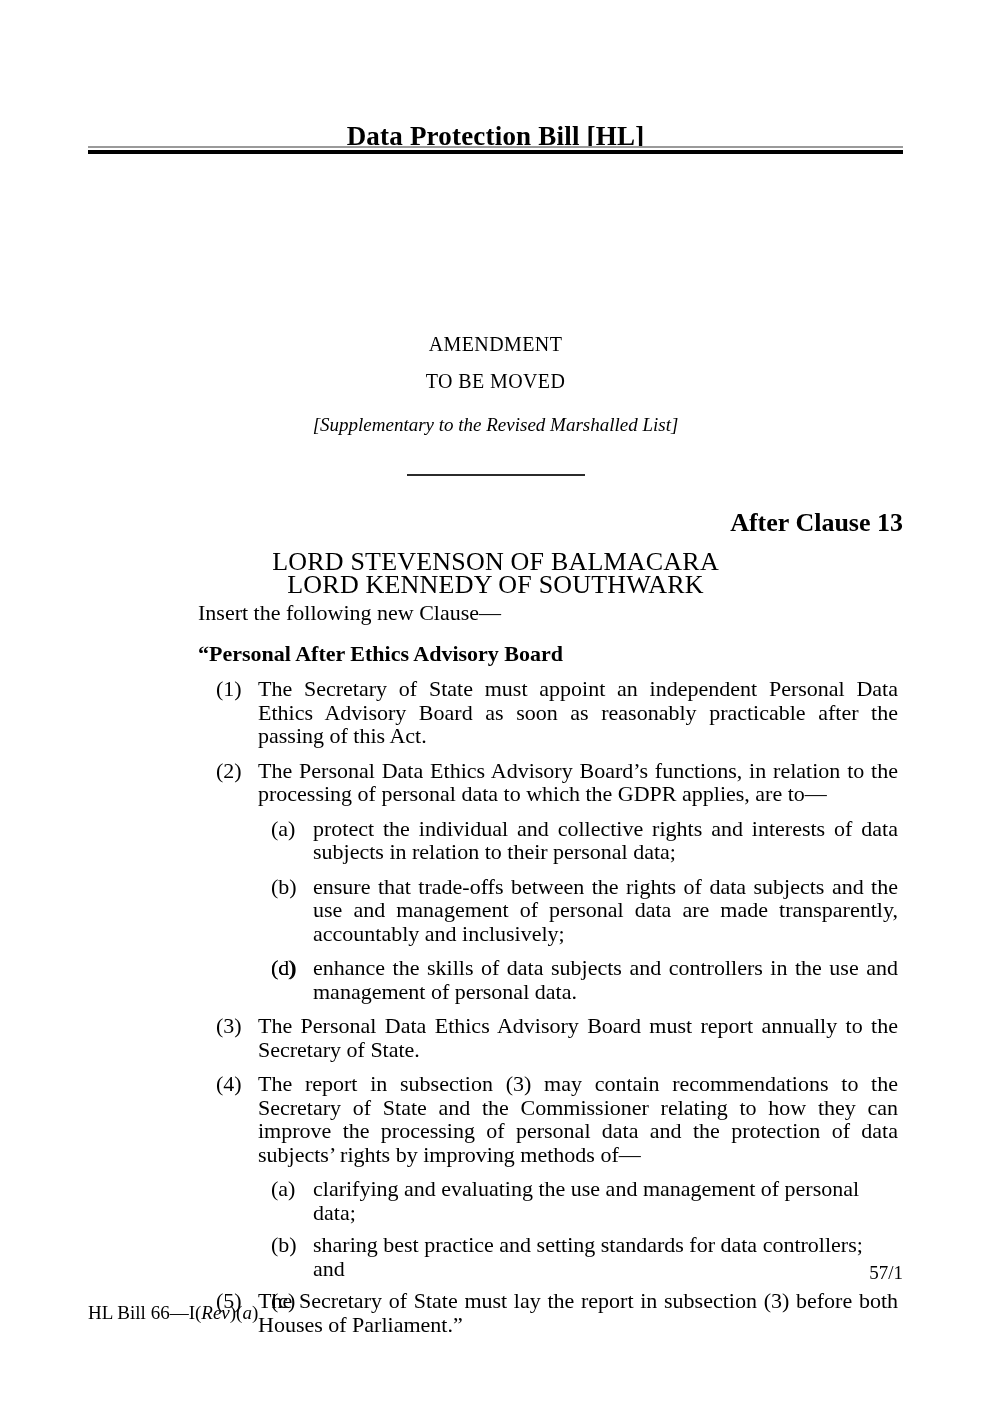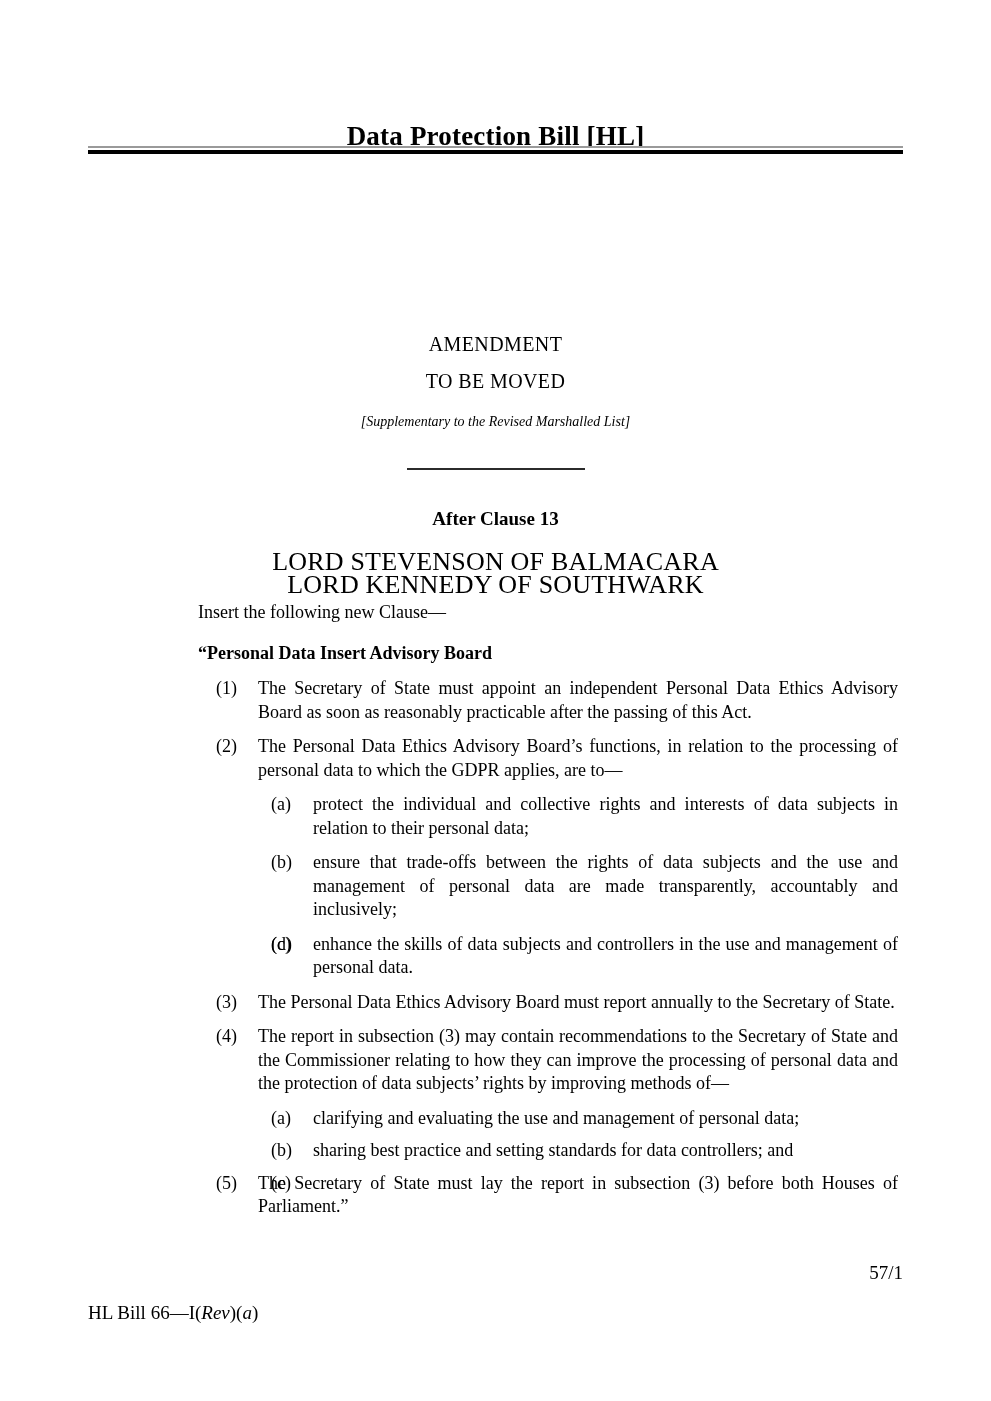--- a/index.html
+++ b/index.html
@@ -59,21 +59,21 @@
     width: 815px;
     text-align: center;
     margin-top: 16px;
   }
   .headings .line {
     font-size: 20px;
     line-height: 37px;
     letter-spacing: 0.4px;
   }
   .headings .subtitle {
-    font-size: 14px;
+    font-size: 19px;
     font-style: italic;
     margin-top: 14px;
   }
   .divider-wrap {
     text-align: center;
     margin-top: 29px;
   }
   .divider {
     display: inline-block;
     width: 178px;
@@ -81,22 +81,22 @@
     background: #2b2b2b;
     vertical-align: middle;
   }
 
   
   .clause-heading {
     position: absolute;
     left: 88px;
     top: 508px;
     width: 815px;
-    text-align: center;
-    font-size: 19px;
+    text-align: right;
+    font-size: 26px;
     font-weight: bold;
     font-family: Liberation Serif, serif;
   }
   .sponsors {
     position: absolute;
     left: 88px;
     top: 550px;
     width: 815px;
     text-align: center;
   }
@@ -105,21 +105,21 @@
     line-height: 23px;
     letter-spacing: 0.2px;
   }
 
   
   .body-block {
     position: absolute;
     left: 198px;
     top: 601px;
     width: 700px;
-    font-size: 18px;
+    font-size: 22px;
     line-height: 23.5px;
   }
   .lead-line {
     margin: 0 0 17px 0;
   }
   .clause-title {
     font-weight: bold;
     margin: 0 0 12px 0;
   }
 
@@ -212,21 +212,21 @@
 
   <div class="sponsors">
     <div class="sponsor">LORD STEVENSON OF BALMACARA</div>
     <div class="sponsor">LORD KENNEDY OF SOUTHWARK</div>
   </div>
 
   <div class="body-block">
 
     <p class="lead-line nojustify">Insert the following new Clause—</p>
 
-    <p class="clause-title nojustify">“Personal Data Insert Advisory Board</p>
+    <p class="clause-title nojustify">“Personal After Ethics Advisory Board</p>
 
     <div class="item">
       <span class="marker">(1)</span>
       <span class="text">The Secretary of State must appoint an independent Personal Data Ethics Advisory Board as soon as reasonably practicable after the passing of this Act.</span>
     </div>
 
     <div class="item">
       <span class="marker">(2)</span>
       <span class="text">The Personal Data Ethics Advisory Board’s functions, in relation to the processing of personal data to which the GDPR applies, are to—</span>
     </div>

